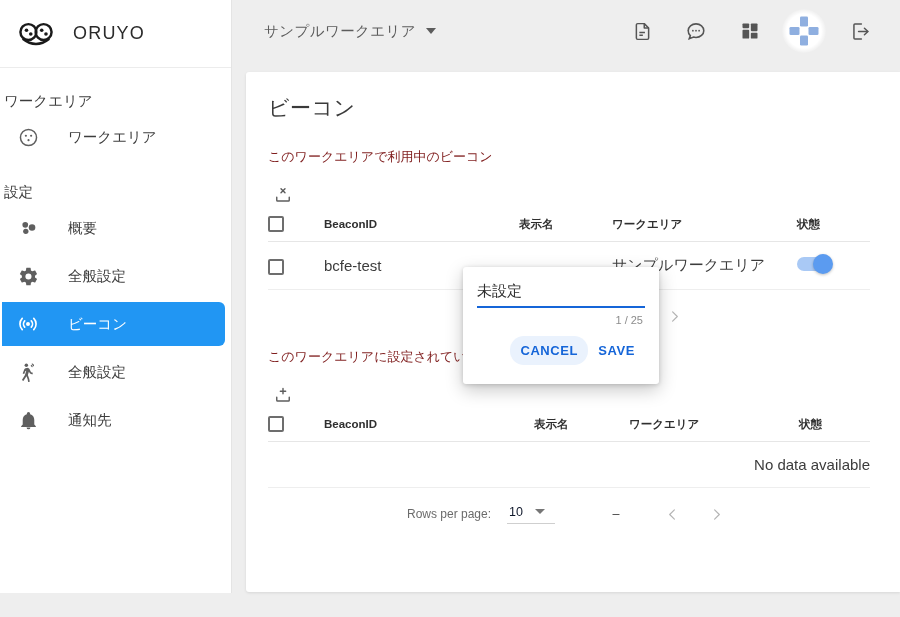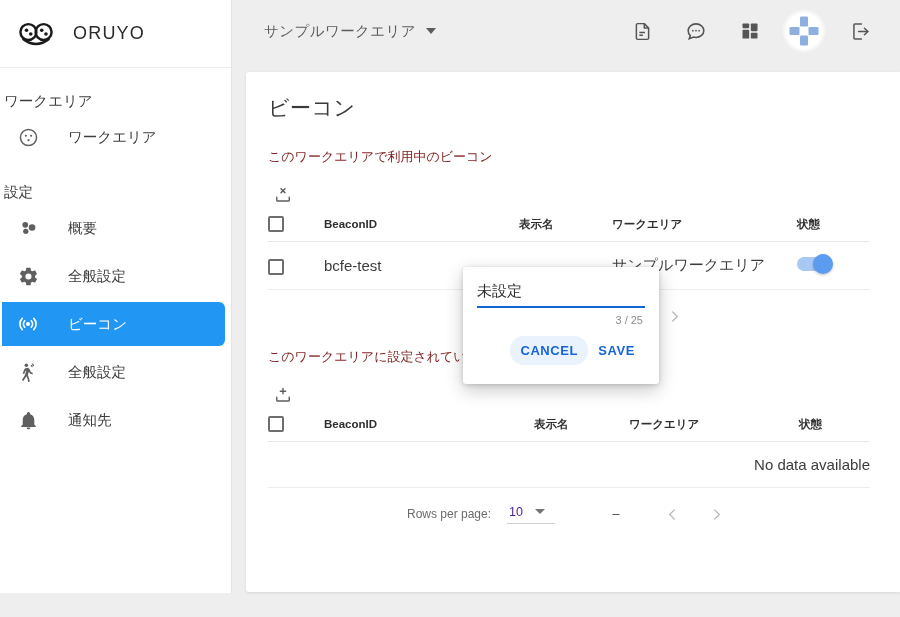--- a/index.html
+++ b/index.html
@@ -238,21 +238,21 @@
   }
   .pager-label { margin-right: 16px; }
   .pager-select {
     display: flex;
     align-items: center;
     border-bottom: 1px solid #cfcfcf;
     padding: 0 2px 4px 2px;
     min-width: 44px;
     cursor: pointer;
   }
-  .pager-select .val { font-size: 12.5px; color: #4c1d95; }
+  .pager-select .val { font-size: 12.5px; color: #0f172a; }
   .caret-sm {
     margin-left: 12px;
     width: 0; height: 0;
     border-left: 5px solid transparent;
     border-right: 5px solid transparent;
     border-top: 5px solid #767676;
   }
   .pager-range {
     margin: 0 0 0 34px;
     min-width: 54px;
@@ -595,20 +595,20 @@
       <span class="chev">
         <svg width="15" height="15" viewBox="0 0 24 24" fill="none" stroke="currentColor" stroke-width="1.9" stroke-linecap="round" stroke-linejoin="round">
             <path d="M9 4.5L16.5 12 9 19.5"></path>
           </svg>
       </span>
     </div>
   </div>
 
   <div id="modal">
     <input class="modal-input" type="text" value="未設定" style="">
-    <div class="char-count">3 / 25</div>
+    <div class="char-count">1 / 25</div>
     <div class="modal-actions">
       <button class="mbtn hovered">CANCEL</button>
       <button class="mbtn">SAVE</button>
     </div>
   </div>
 
 </div>
 
 </body></html>

